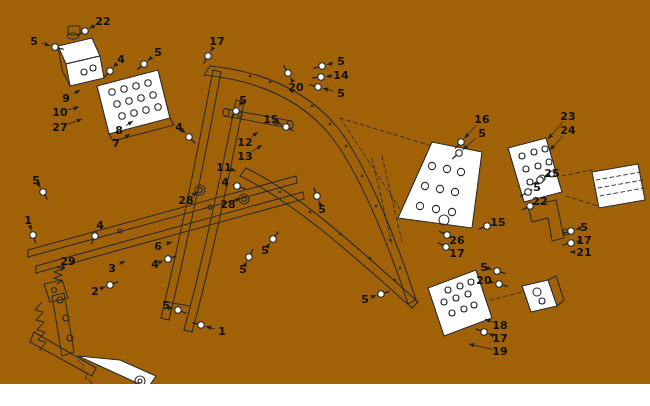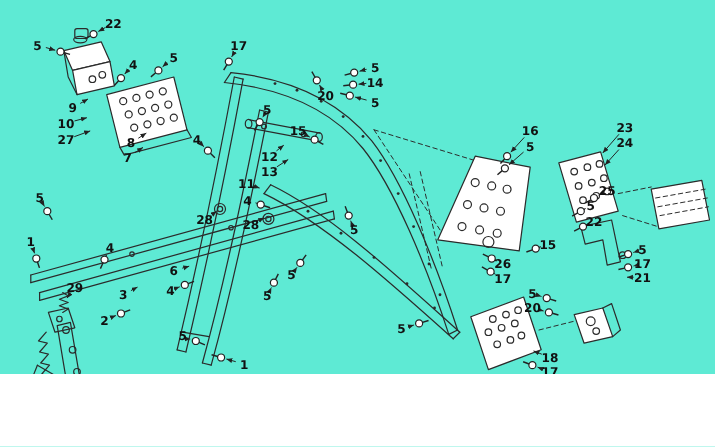--- a/index.html
+++ b/index.html
@@ -1,17 +1,17 @@
 <!DOCTYPE html>
 <html style="--line: #2b2b2b; --label: #111111;"><head>
 <meta charset="utf-8">
 <style>
   :root { --line:#2b2b2b; --label:#111111; }
   html,body { margin:0; padding:0; background:#ffffff; }
-  .stage { position:relative; width:650px; height:340px; background:#5eead4; overflow:hidden; }
+  .stage { position:relative; width:650px; height:384px; background:#a16207; overflow:hidden; }
   .stage svg { position:absolute; left:0; top:0; }
   #art * { stroke:var(--line); fill:none; stroke-width:1.1; stroke-linecap:round; stroke-linejoin:round; }
   #art .plate { fill:#ffffff; }
   #art .dot { fill:var(--line); stroke:none; }
   #art .dash { stroke-dasharray:4 3; stroke-width:0.9; }
   #art .thin { stroke-width:0.8; }
   #callout-layer line.leader { stroke:#222222; stroke-width:0.9; }
   #callout-layer circle.fast { stroke:#222222; stroke-width:1.1; fill:#ffffff; }
   #callout-layer line.shaft { stroke:#222222; stroke-width:1.3; }
   text.callout { font-family:"DejaVu Sans", sans-serif; font-size:11px; font-weight:bold; fill:var(--label); }

